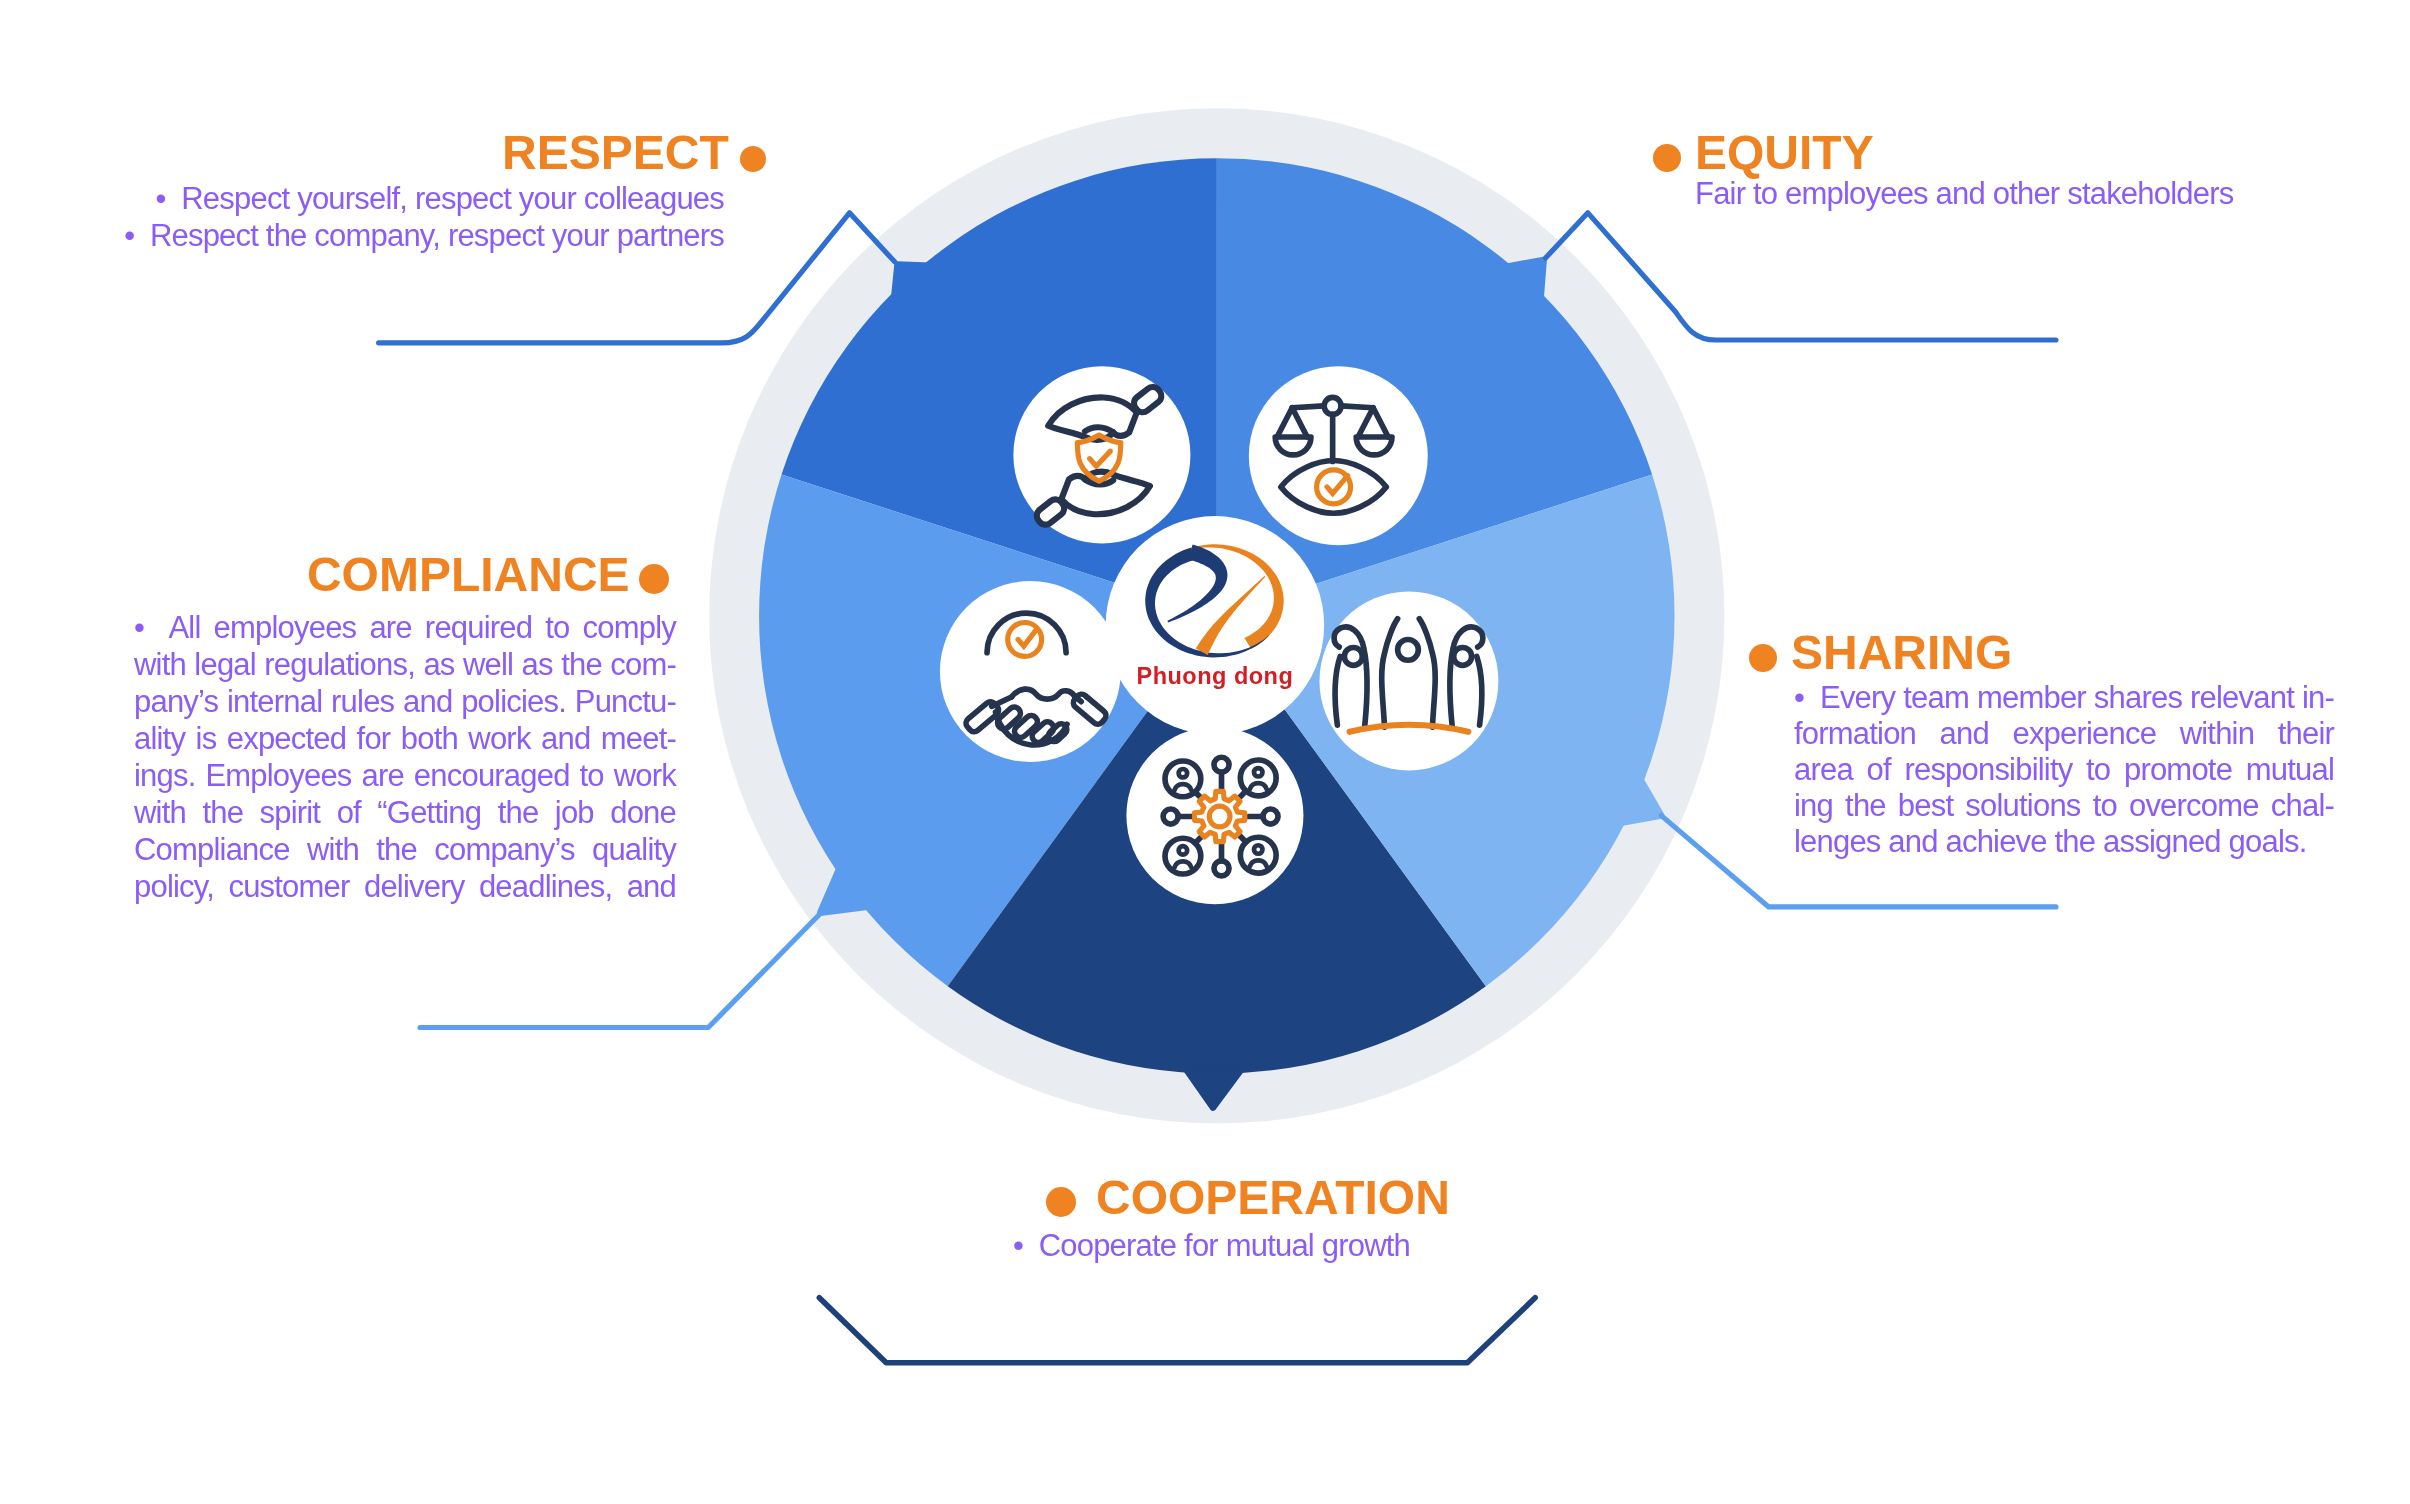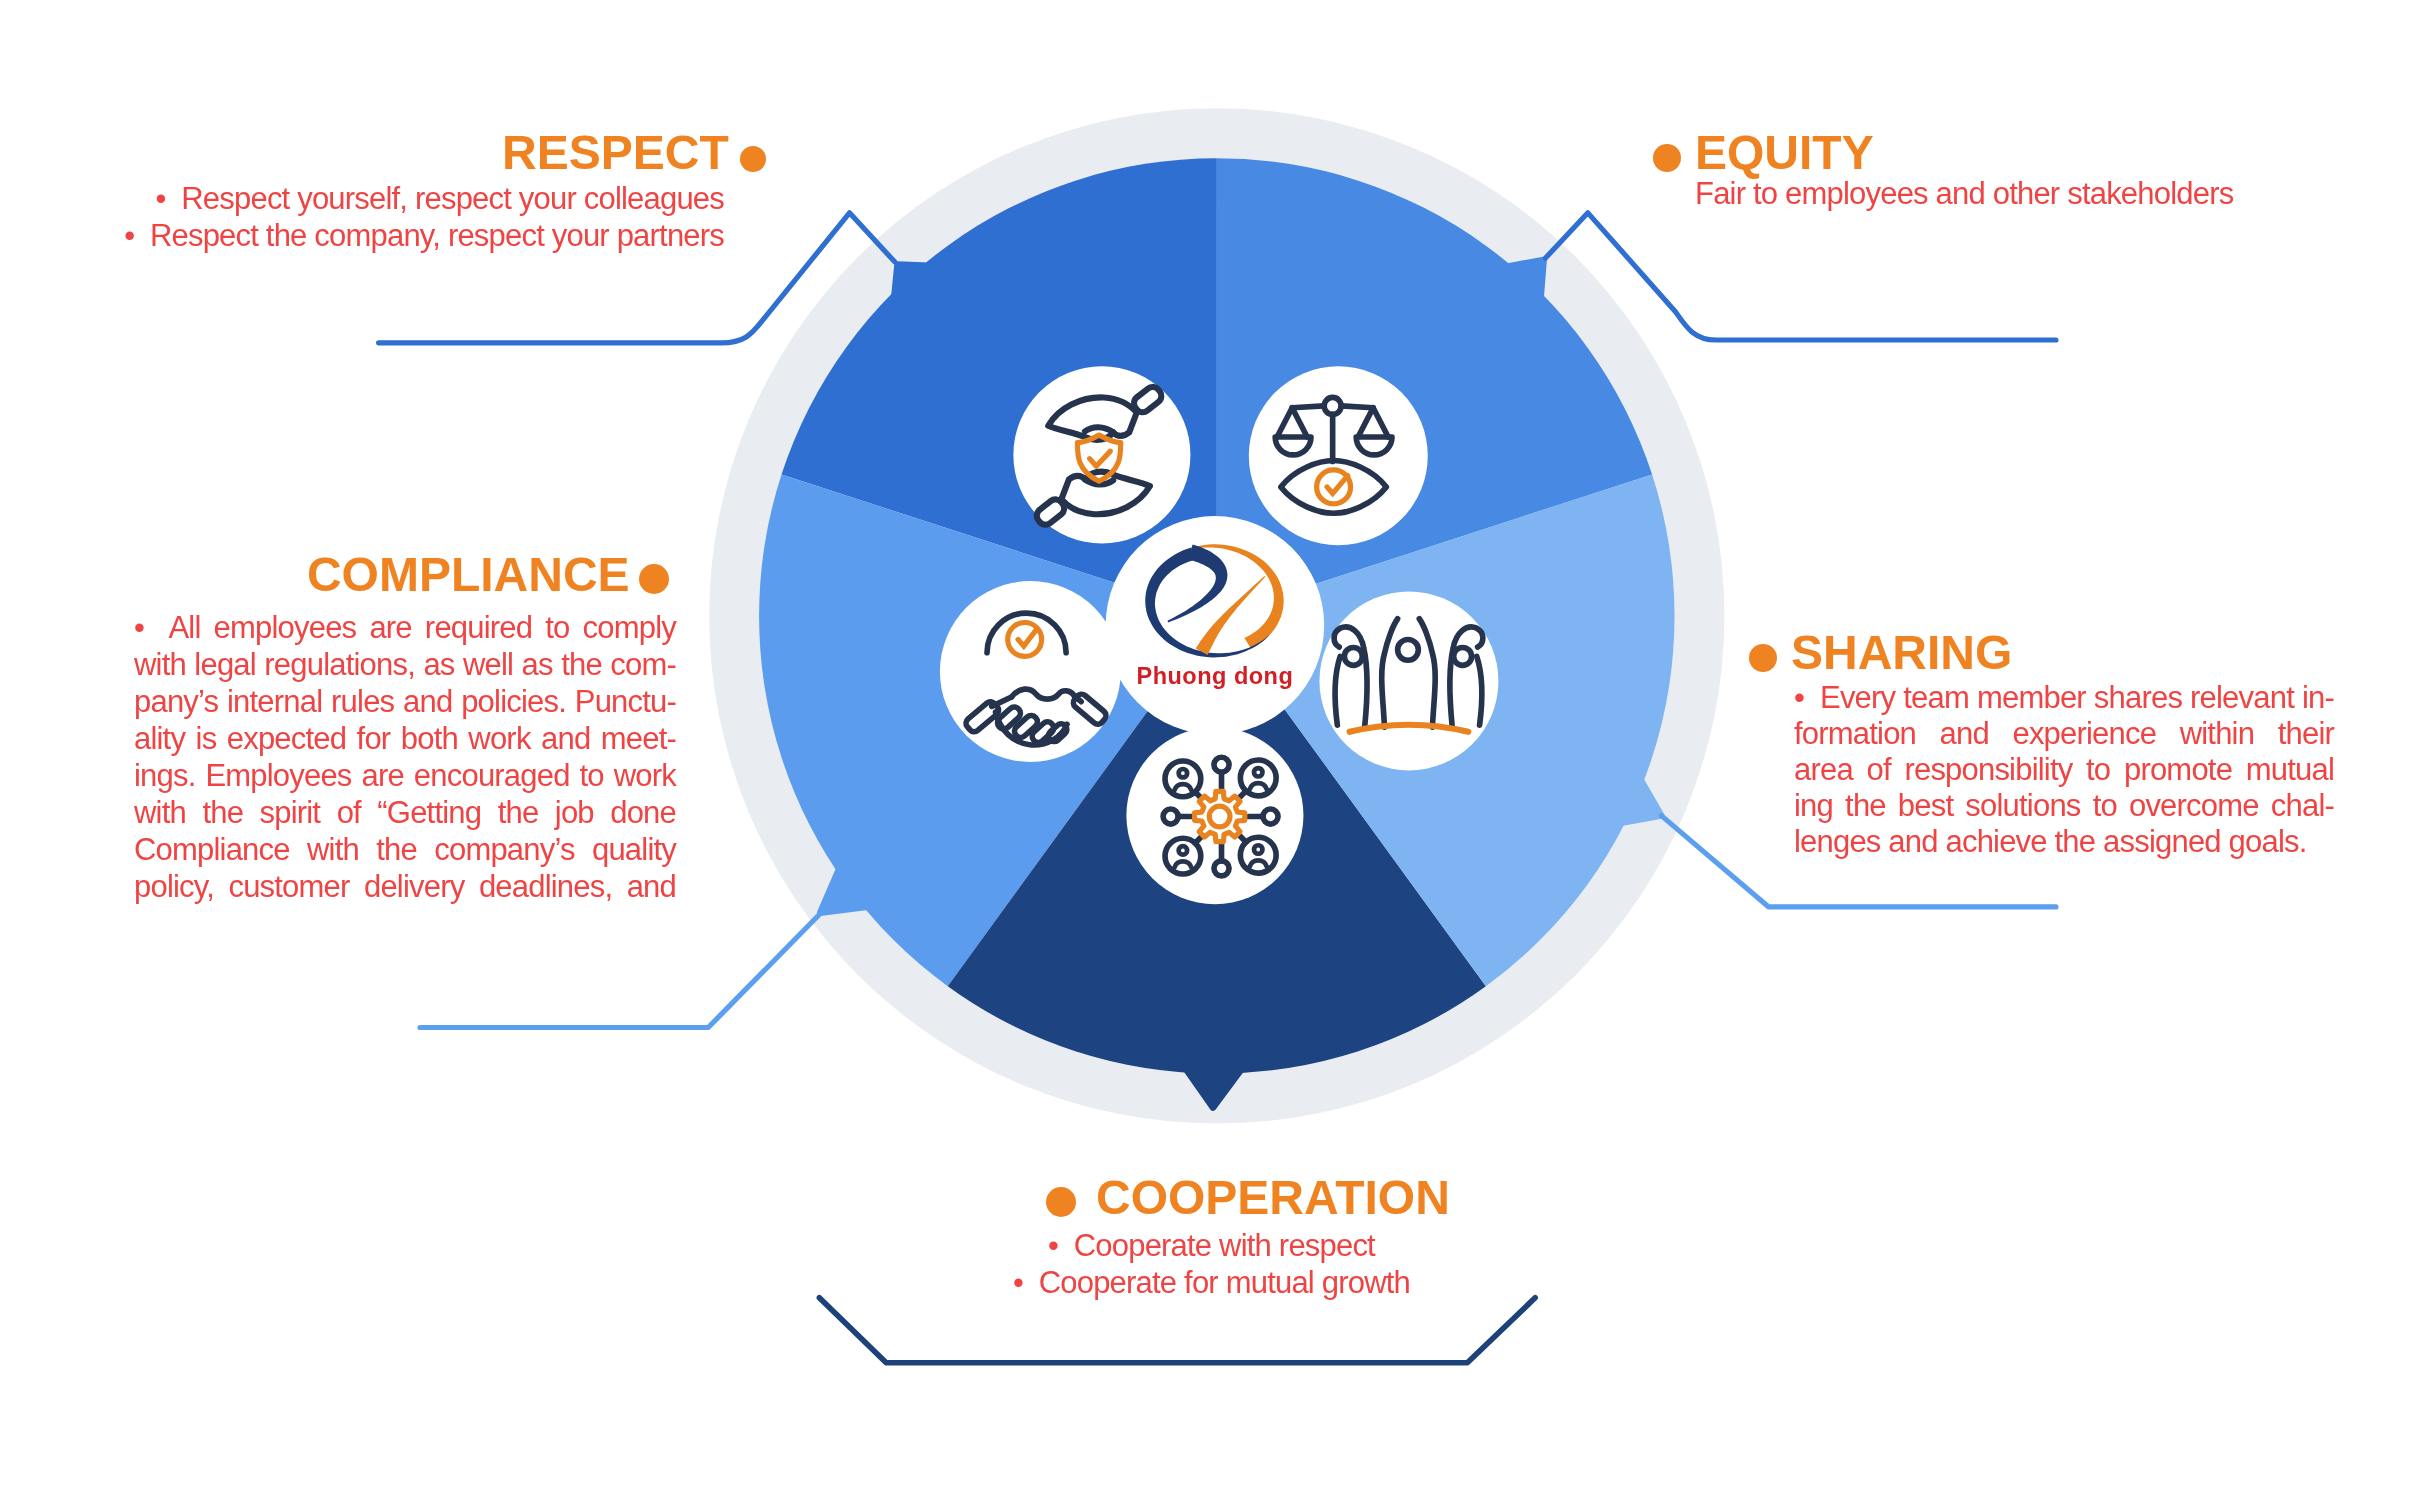--- a/index.html
+++ b/index.html
@@ -1,19 +1,19 @@
 <!DOCTYPE html>
 <html style="font-size:15px"><head>
 <meta charset="utf-8">
 <style>
   html,body{margin:0;padding:0;}
   body{width:2411px;height:1505px;background:#ffffff;font-family:"Liberation Sans",sans-serif;position:relative;overflow:hidden;}
   .abs{position:absolute;}
   .hdr{font-weight:bold;color:#EF8322;font-size:48px;letter-spacing:0px;}
-  .body-txt{color:#ef4444;font-size:31px;line-height:37px;letter-spacing:-0.8px;}
+  .body-txt{color:#8b5cf6;font-size:31px;line-height:37px;letter-spacing:-0.8px;}
   .sm{line-height:36px;}
   .j{text-align:justify;text-align-last:justify;}
   .jr{text-align:right;text-align-last:right;}
   .jl{text-align:left;}
   .dot{display:inline-block;border-radius:50%;background:#EF8322;vertical-align:-2.8px;}
 </style>
 </head>
 <body>
 <svg class="abs" style="left:0;top:0" width="2411" height="1505" viewBox="0 0 2560 1598">
 
@@ -185,16 +185,15 @@
   <div class="j">formation and experience within their</div>
   <div class="j">area of responsibility to promote mutual</div>
   <div class="j">ing the best solutions to overcome chal-</div>
   <div class="jl">lenges and achieve the assigned goals.</div>
 </div>
 
 <div class="abs" style="left:1046px;top:1170px;">
   <span class="dot" style="width:30px;height:30px;"></span><span style="display:inline-block;width:20px;"></span><span class="hdr">COOPERATION</span>
 </div>
 <div class="abs body-txt" style="left:835px;top:1227px;width:753px;text-align:center;">
-  <div>•&nbsp; Cooperate with respect</div>
   <div>•&nbsp; Cooperate for mutual growth</div>
 </div>
 
 
 </body></html>

